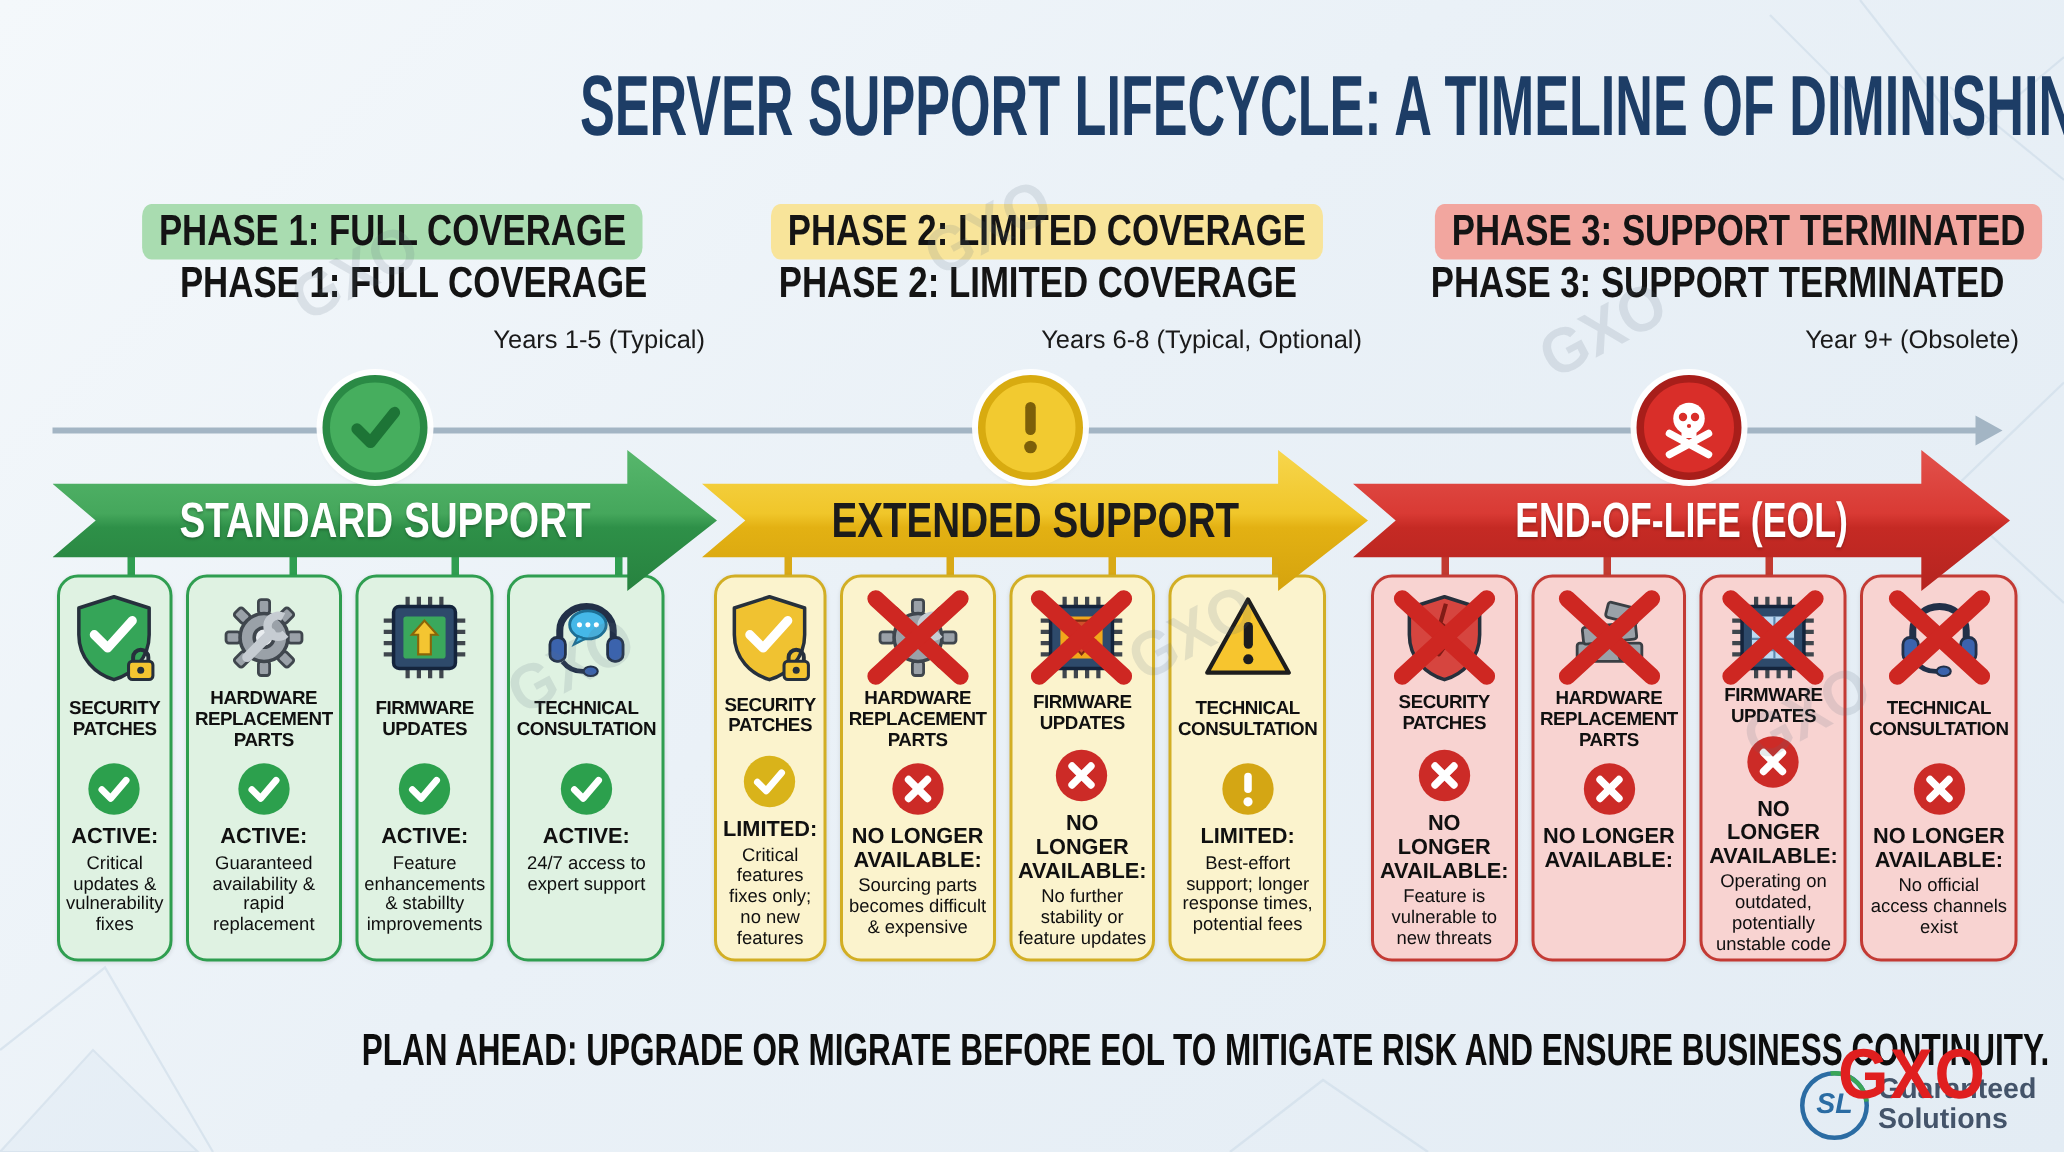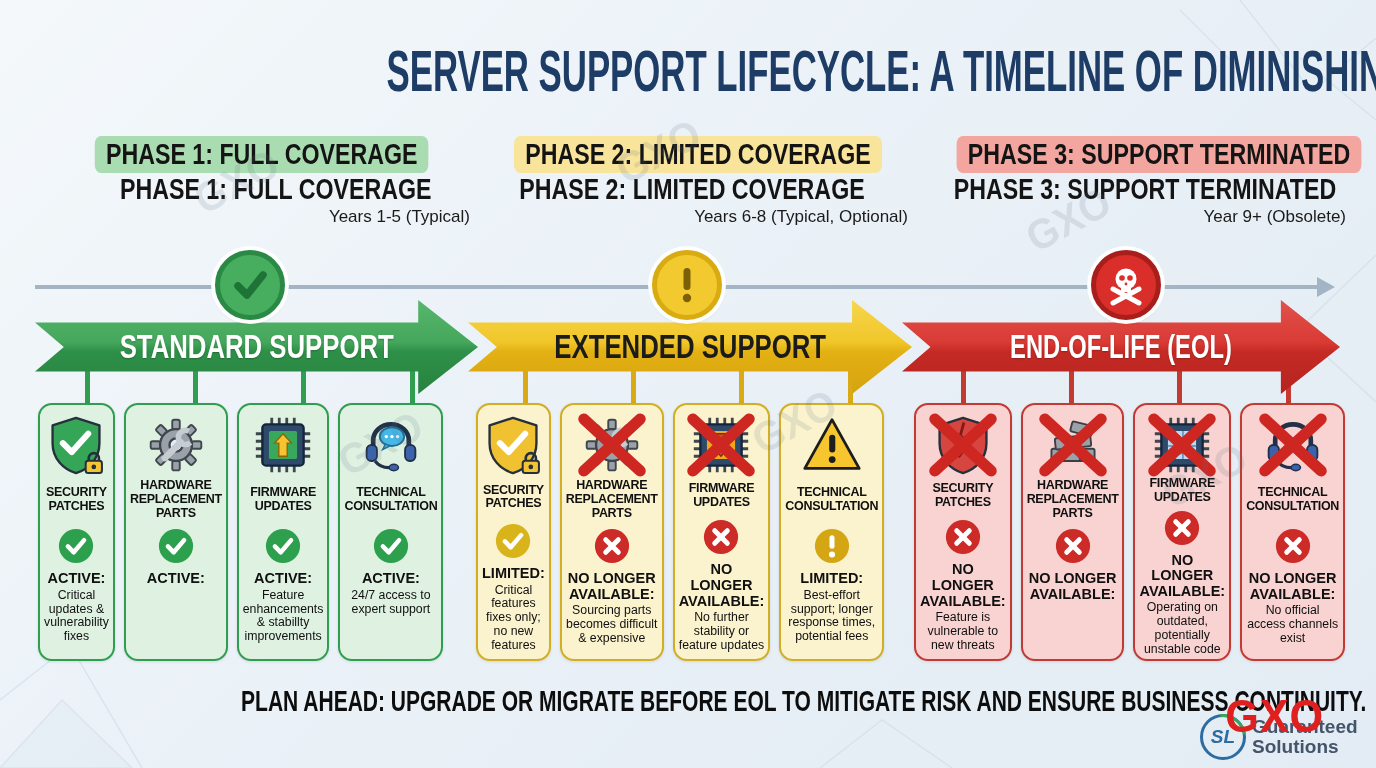--- a/index.html
+++ b/index.html
@@ -19,21 +19,21 @@
   .phase-col { position:absolute; top:136px; width:440px; text-align:right; z-index:4; }
   .pill-row { height:37px; }
   .pill { display:inline-block; transform:scaleX(0.8); white-space:nowrap;
     font-size:29px; font-weight:800; color:#141414; padding:2px 14px; border-radius:8px; line-height:33px; }
   .pill-green { background:#a9dcb0; }
   .pill-yellow { background:#f8e49a; }
   .pill-red { background:#f2a69f; }
   .plain-row { height:33px; }
   .plain { display:inline-block; transform:scaleX(0.8); white-space:nowrap;
     font-size:29px; font-weight:800; color:#141414; line-height:32px; }
-  .years { margin-top:1px; font-size:17px; color:#1a1a1a; }
+  .years { margin-top:11px; font-size:17px; color:#1a1a1a; }
 
   
   .timeline { position:absolute; left:35px; top:285px; width:1284px; height:4px; background:#a3b5c4; z-index:1; }
   .timeline-head { position:absolute; left:1317px; top:277px; width:0; height:0; z-index:1;
     border-top:10px solid transparent; border-bottom:10px solid transparent; border-left:18px solid #a3b5c4; }
 
   
   .arrow { position:absolute; top:300px; height:94px; display:flex; align-items:center; justify-content:center; }
   .arrow-clip { clip-path:polygon(0 24%, 86.5% 24%, 86.5% 0, 100% 50%, 86.5% 100%, 86.5% 76%, 0 76%, 6.5% 50%); }
   .arrow-green { left:35px; width:443px; z-index:7;
@@ -53,21 +53,21 @@
     box-shadow:0 0 0 4px rgba(255,255,255,0.95), 0 2px 5px rgba(0,0,0,0.18); }
   .bc-green { left:215px; top:250px; background:#46ae5e; border:5px solid #2a8a45; }
   .bc-yellow { left:652px; top:250px; background:#f2ca30; border:5px solid #d8ab10; }
   .bc-red { left:1091px; top:250px; background:#d92e29; border:5px solid #a81e1a; }
 
   
   .stub { position:absolute; top:370px; width:5px; height:36px; z-index:2; }
   .stub-g { background:#2f9e50; } .stub-y { background:#d9a916; } .stub-r { background:#c23a30; }
 
   
-  .card-group { position:absolute; top:403px; width:364px; height:258px; display:flex; gap:9px; z-index:3; }
+  .card-group { position:absolute; top:383px; width:364px; height:258px; display:flex; gap:9px; z-index:3; }
   .cg-1 { left:38px; } .cg-2 { left:476px; } .cg-3 { left:914px; }
   .card { flex:1 1 0; border-radius:14px; display:flex; flex-direction:column; align-items:center;
     padding:6px 4px; box-shadow:0 1px 3px rgba(0,0,0,0.10); }
   .card-green { background:#dff2e2; border:2.5px solid #2f9e50; }
   .card-yellow { background:#fbf3cd; border:2.5px solid #d2ae24; }
   .card-red { background:#f8d3d1; border:2.5px solid #c33a34; }
 
   .card-icon { position:relative; width:60px; height:60px; margin-top:4px; flex:0 0 auto; }
   .card-icon svg.icn { width:60px; height:60px; display:block; }
   .xov { position:absolute; left:-6px; top:-6px; width:72px; height:72px; }
@@ -295,20 +295,21 @@
       </div>
       <div class="card-title">
           <span>HARDWARE REPLACEMENT PARTS</span>
         </div>
       <div class="status-icon">
           <svg viewBox="0 0 40 40">
             <use href="#sym-stat-check" style="color:#2ca04d"></use>
           </svg>
         </div>
       <div class="status-label">ACTIVE:</div>
+      <div class="status-desc">Guaranteed availability &amp; rapid replacement</div>
     </div>
     <div class="card card-green">
       <div class="card-icon">
         <svg class="icn" viewBox="0 0 64 64">
           <use href="#sym-chip" style="color:#3aa85c"></use>
           <path d="M32 20 L41 30 H36.5 V44 H27.5 V30 H23 Z" fill="#f4c531" stroke="#8a6508" stroke-width="1.5"></path>
         </svg>
       </div>
       <div class="card-title">
           <span>FIRMWARE UPDATES</span>

